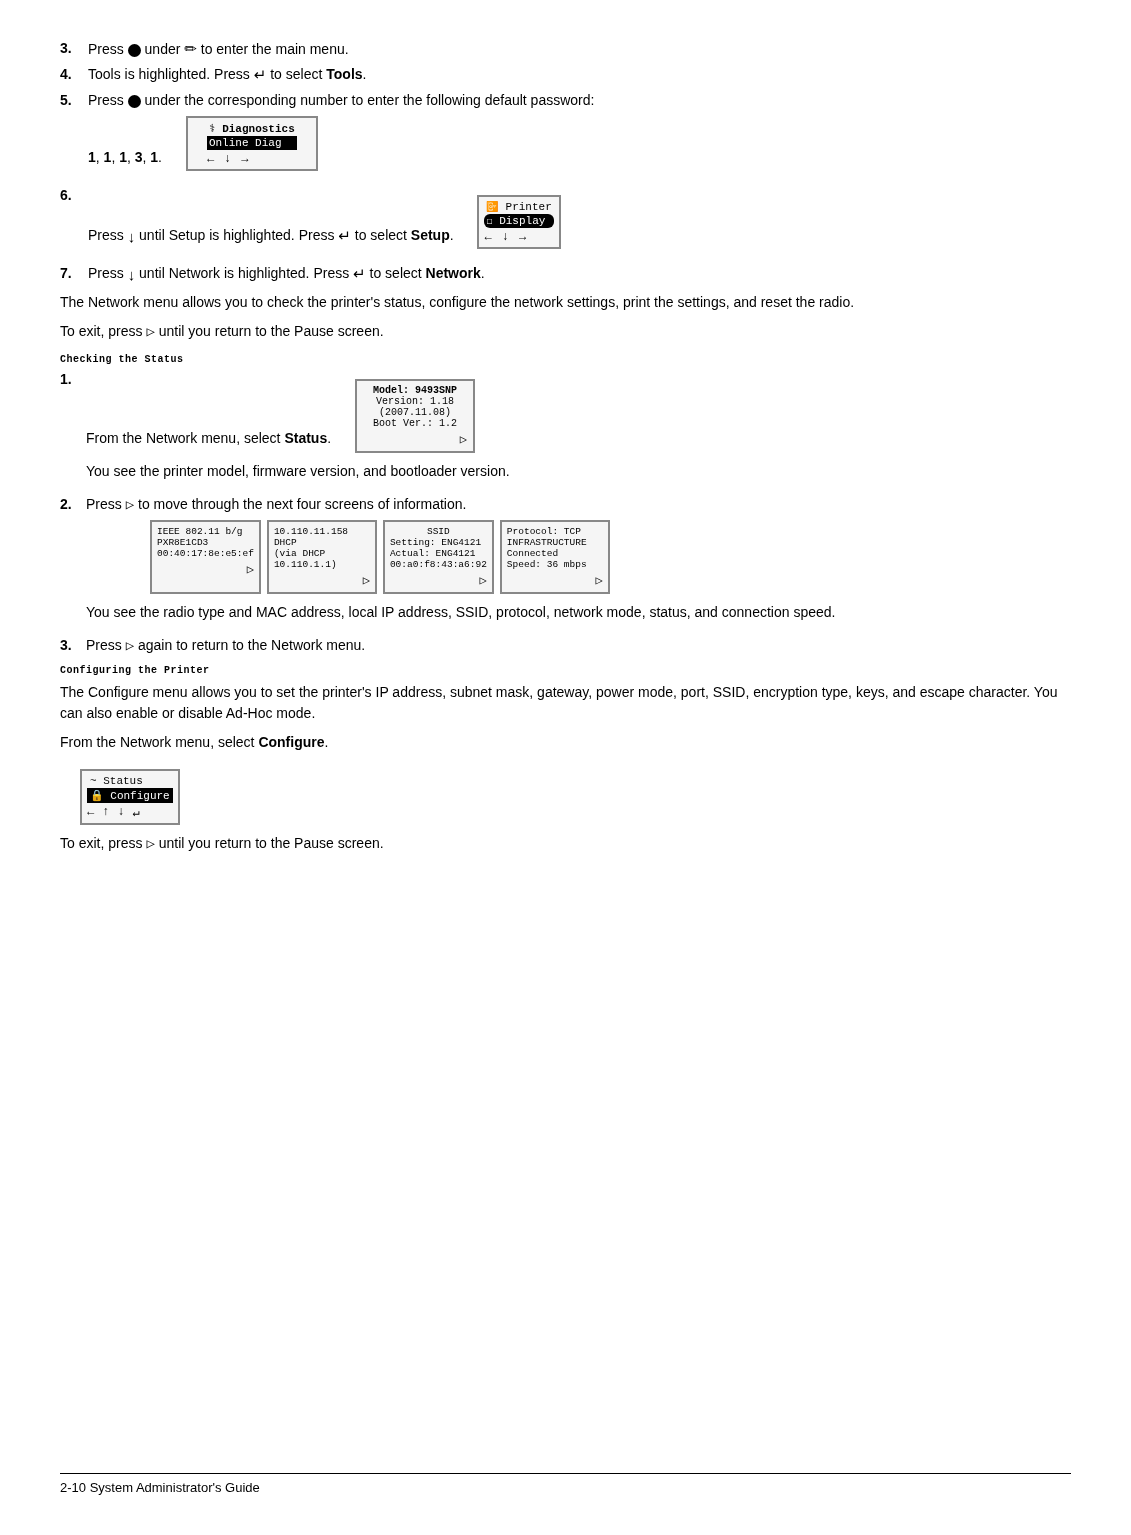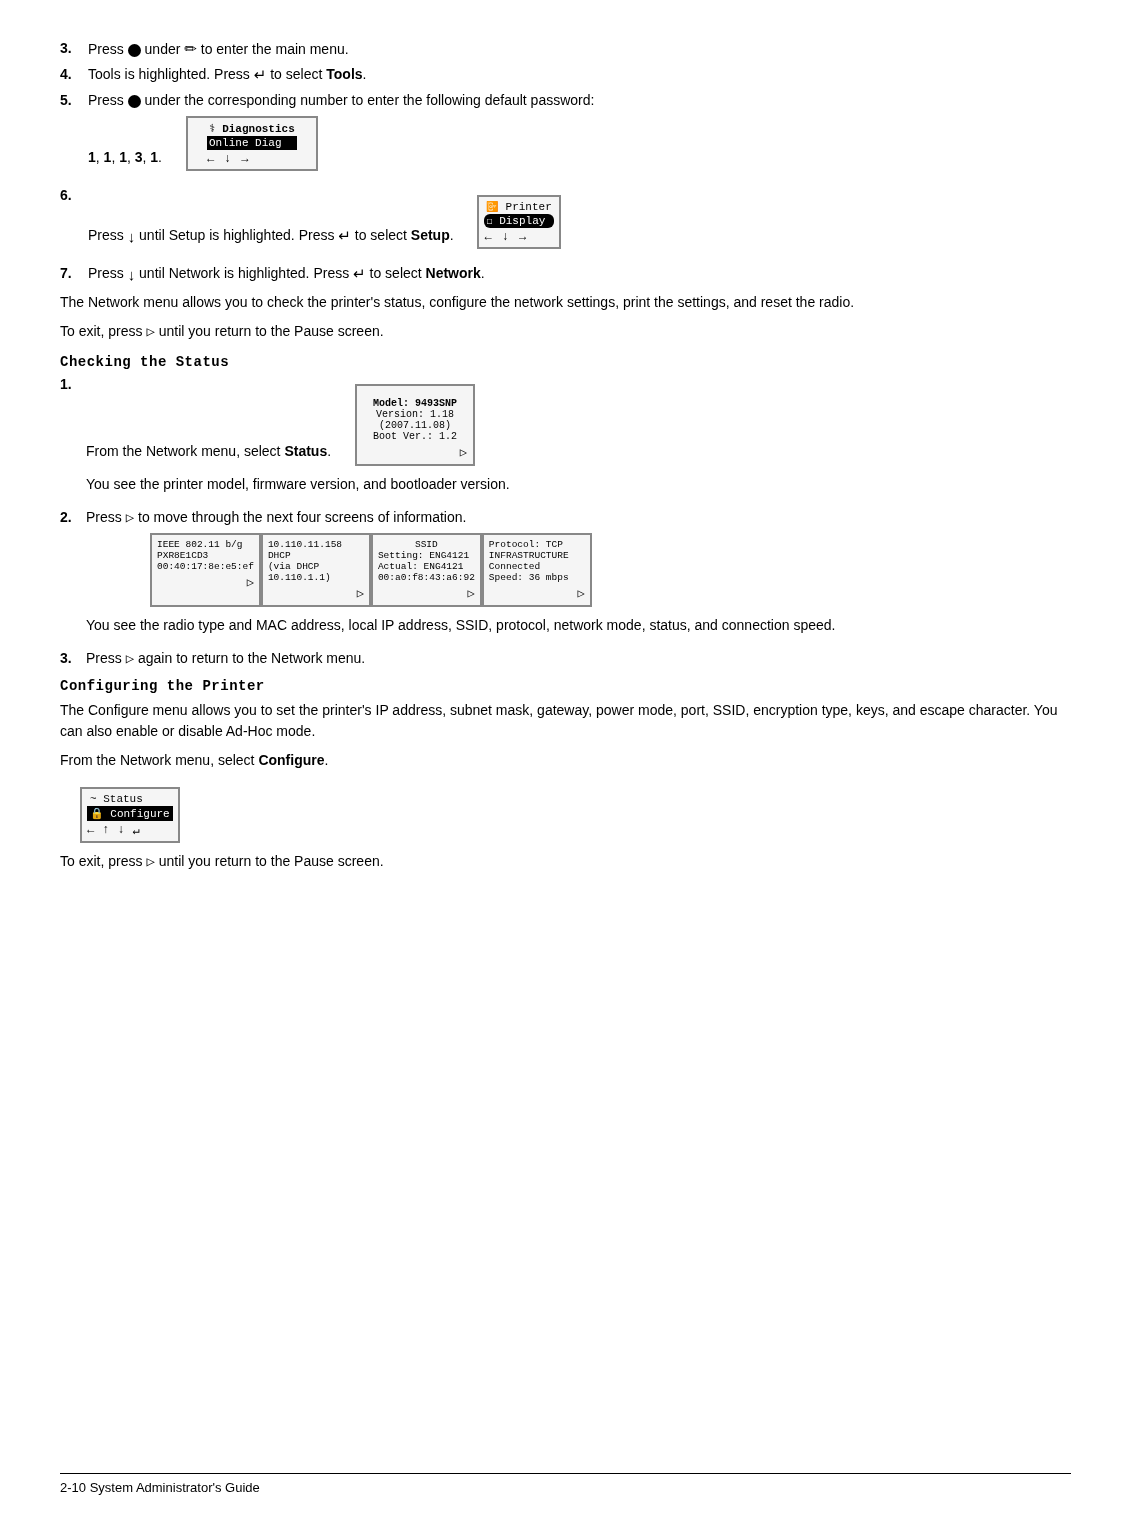--- a/index.html
+++ b/index.html
@@ -33,21 +33,21 @@
       font-size: 17px;
       font-weight: bold;
       font-family: 'Courier New', monospace;
       border-bottom: 1px solid #000;
       margin-top: 18px;
       margin-bottom: 8px;
       padding-bottom: 3px;
       letter-spacing: 1px;
     }
     .sub-title {
-      font-size: 14px;
+      font-size: 10px;
       font-weight: bold;
       font-family: 'Courier New', monospace;
       margin-top: 12px;
       margin-bottom: 6px;
       letter-spacing: 0.5px;
     }
     .num-list {
       list-style: none;
       padding: 0;
     }
@@ -112,20 +112,21 @@
       background: #f5f5f5;
       display: inline-block;
       padding: 4px 6px;
       font-family: 'Courier New', monospace;
       font-size: 10px;
       margin: 8px 0 8px 20px;
       min-width: 120px;
     }
     .four-screens {
       display: flex;
+      gap: 6px;
       margin: 8px 0 8px 20px;
       padding-left: 44px;
     }
     .four-screen-item {
       border: 2px solid #888;
       background: #f5f5f5;
       display: inline-block;
       padding: 4px 5px;
       font-family: 'Courier New', monospace;
       font-size: 9.5px;
@@ -255,21 +256,21 @@
 
 
   <ul class="num-list">
     <li>
       <span class="n">1.</span>
       <div>
         <span>From the Network menu, select <strong>Status</strong>.</span>
 
         
         <div class="status-screen">
-          <div style="text-align:center;font-weight:bold;margin-top:8px;">Model: 9493SNP</div>
+          <div style="text-align:center;font-weight:bold;">Model: 9493SNP</div>
           <div style="text-align:center;">Version: 1.18</div>
           <div style="text-align:center;">(2007.11.08)</div>
           <div style="text-align:center;">Boot Ver.: 1.2</div>
           <div style="text-align:right;font-size:12px;margin-top:3px;">▷</div>
         </div>
 
         <p>You see the printer model, firmware version, and bootloader version.</p>
       </div>
     </li>
 

